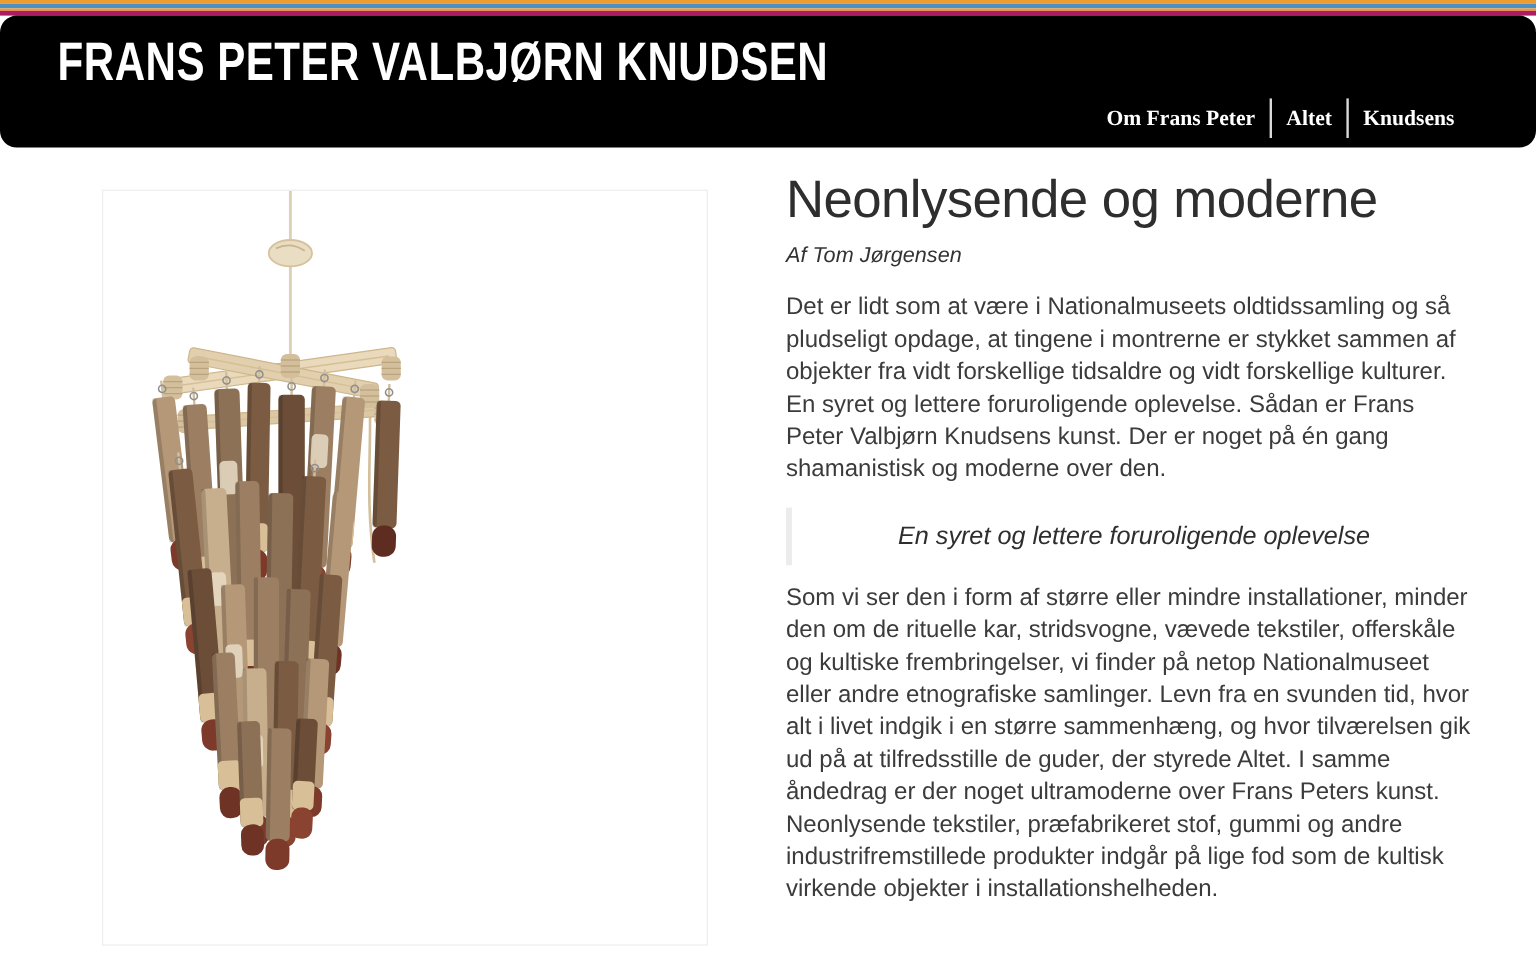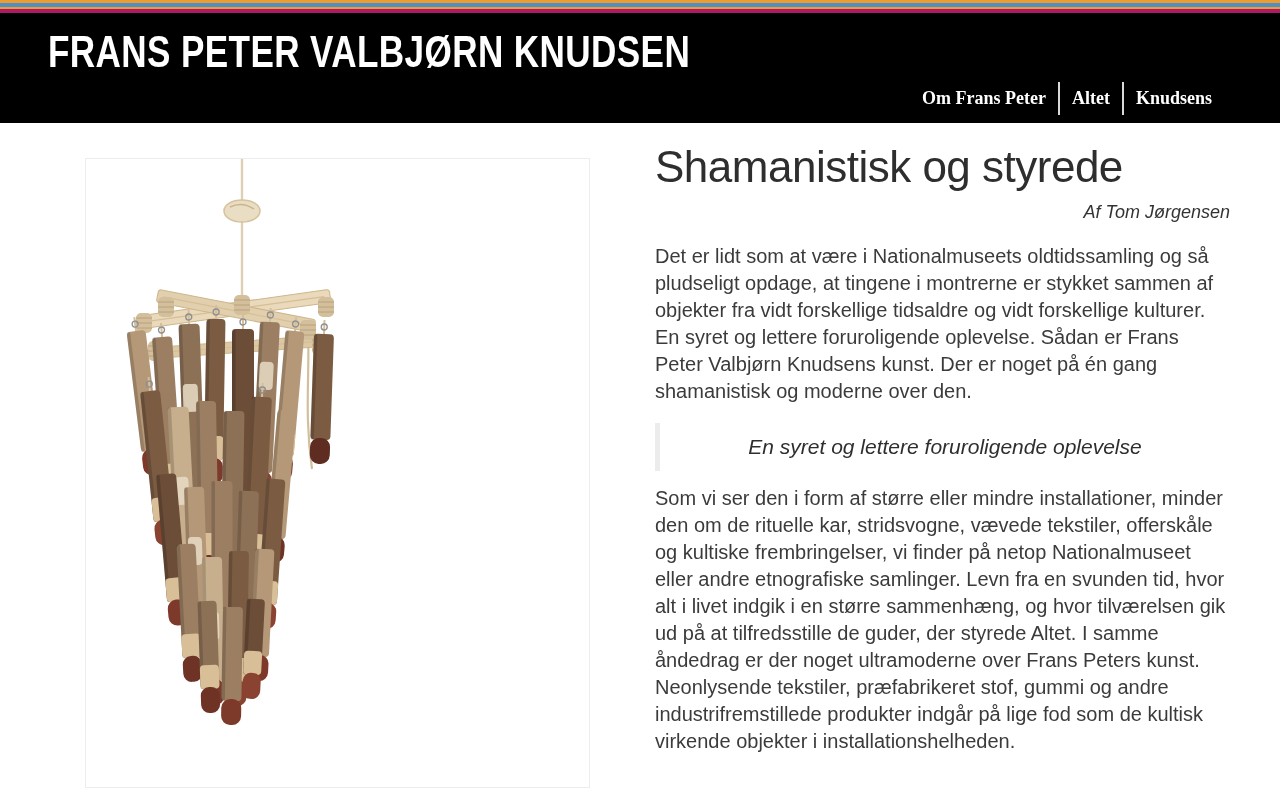--- a/index.html
+++ b/index.html
@@ -4,41 +4,41 @@
 <style>
   * { margin:0; padding:0; box-sizing:border-box; }
   html,body { width:1280px; height:800px; background:#ffffff; overflow:hidden;
               font-family:"Liberation Sans", sans-serif; }
 
   
   #stripes { width:100%; }
   #stripes .stripe { width:100%; }
 
   
-  header.site-header { position:relative; width:100%; height:110px; background:#000; }
+  header.site-header { position:relative; width:100%; height:110px; background:#000;border-radius:14px; }
   .logo-wrap { position:absolute; left:48px; top:13px; }
   .logo-text { display:inline-block; color:#fff; font-weight:bold; font-size:45px;
                letter-spacing:0.5px; white-space:nowrap;
                transform:scaleX(0.78); transform-origin:left center; }
   nav.main-nav { position:absolute; right:56px; bottom:8px; }
   nav.main-nav ul { list-style:none; display:flex; align-items:center; }
   nav.main-nav li { color:#fff; font-size:18px; font-weight:bold; padding:6px 12px;
                     white-space:nowrap; cursor:pointer;font-family:Liberation Serif, serif; }
   nav.main-nav li + li { border-left:2px solid rgba(255,255,255,0.85); }
 
   
   main { position:relative; width:100%; height:677px; }
   figure.artwork { position:absolute; left:85px; top:35px; width:505px; height:630px;
                    border:1px solid #ededed; background:#fff; overflow:hidden; }
   figure.artwork svg { display:block; width:100%; height:100%; }
 
   article.post { position:absolute; left:655px; top:0; width:575px; color:#3b3b3b; }
   article.post h1 { margin:18px 0 8px; font-size:44px; line-height:1.2; font-weight:300;
                     color:#2e2e2e; letter-spacing:-0.5px; }
-  .byline { font-style:italic; font-size:18px; color:#333; margin:6px 0 20px;text-align:right; }
+  .byline { font-style:italic; font-size:18px; color:#333; margin:6px 0 20px; }
   article.post p.body-text { font-size:20px; line-height:27px; margin:0 0 18px; }
   blockquote.pullquote { border-left:5px solid #ececec; margin:18px 0 14px; padding:12px 0;
                          text-align:center; }
   blockquote.pullquote span { font-style:italic; font-size:21px; font-weight:400;
                               color:#2e2e2e; }
 </style>
 </head>
 <body>
 
 <div id="stripes">
@@ -288,21 +288,21 @@
         <g transform="translate(170,440) rotate(3)">
           <rect x="-9" y="0" width="18" height="76" rx="4" fill="#6b4d38"></rect>
           <rect x="-9" y="0" width="3.5" height="76" rx="1.5" fill="rgba(0,0,0,0.16)"></rect>
           <rect x="-9" y="52" width="18" height="24" rx="4" fill="#d8bf97"></rect>
           <rect x="-9" y="74" width="18" height="26" rx="8" fill="#8a4330"></rect>
         </g>
       </svg>
   </figure>
 
   <article class="post">
-    <h1>Shamanistisk og styrede</h1>
+    <h1>Neonlysende og moderne</h1>
     <p class="byline">Af Tom Jørgensen</p>
     <p class="body-text">Det er lidt som at være i Nationalmuseets oldtidssamling og så pludseligt opdage, at tingene i montrerne er stykket sammen af objekter fra vidt forskellige tidsaldre og vidt forskellige kulturer. En syret og lettere foruroligende oplevelse. Sådan er Frans Peter Valbjørn Knudsens kunst. Der er noget på én gang shamanistisk og moderne over den.</p>
     <blockquote class="pullquote">
       <span>En syret og lettere foruroligende oplevelse</span>
     </blockquote>
     <p class="body-text">Som vi ser den i form af større eller mindre installationer, minder den om de rituelle kar, stridsvogne, vævede tekstiler, offerskåle og kultiske frembringelser, vi finder på netop Nationalmuseet eller andre etnografiske samlinger. Levn fra en svunden tid, hvor alt i livet indgik i en større sammenhæng, og hvor tilværelsen gik ud på at tilfredsstille de guder, der styrede Altet. I samme åndedrag er der noget ultramoderne over Frans Peters kunst. Neonlysende tekstiler, præfabrikeret stof, gummi og andre industrifremstillede produkter indgår på lige fod som de kultisk virkende objekter i installationshelheden.</p>
   </article>
 </main>
 
 </body></html>

